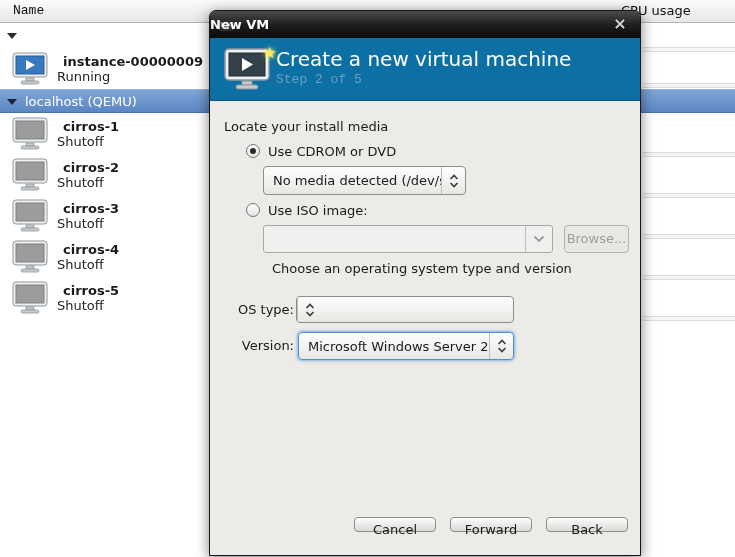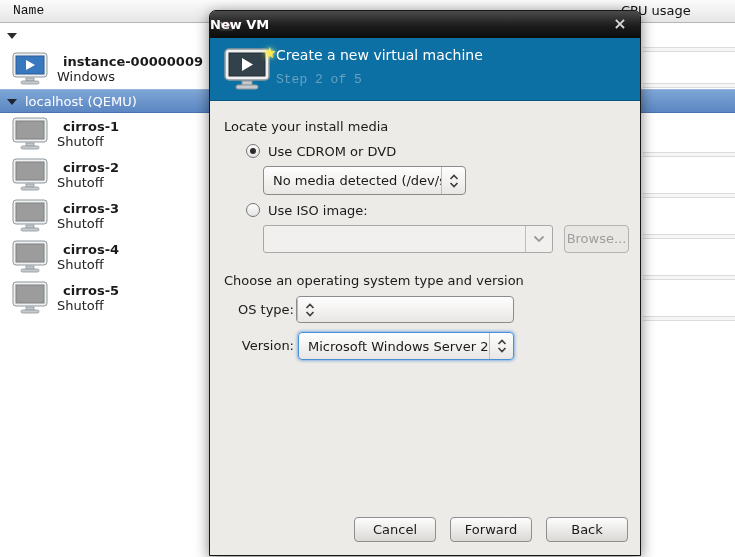--- a/index.html
+++ b/index.html
@@ -47,28 +47,28 @@
     background:#2e2e2e; border-radius:2px; color:#c09090; font-size:7px;
     line-height:12px; text-align:center; font-weight:bold; }
   .close-btn { position:absolute; right:10px; top:0; width:20px; height:27px;
     color:#d6d6d6; font-size:16px; font-weight:bold; line-height:26px; text-align:center; }
 
   .dlg-header { position:absolute; left:0; top:27px; right:0; height:63px;
     background:#0d70a4; border-bottom:1px solid #0a567e; }
   .hdr-icon { position:absolute; left:13px; top:9px; }
   .hdr-star { position:absolute; left:40px; top:-3px; font-size:15px; color:#ffe94f;
     text-shadow:0 0 6px #e7f55a, 0 0 3px #fffbce; }
-  .hdr-title { position:absolute; left:66px; top:9px; color:#fff; font-size:14px; }
+  .hdr-title { position:absolute; left:66px; top:9px; color:#fff; font-size:20px; }
   .hdr-step { position:absolute; left:66px; top:34px; color:#67a1c0; font-size:13px;font-family:Liberation Mono, monospace; }
 
   .dlg-body { position:absolute; left:0; top:90px; right:0; bottom:0; background:#edebe8; }
 
   .section-label { position:absolute; left:14px; }
   .lbl-media { top:18px; }
-  .lbl-os { top:172px; }
+  .lbl-os { top:160px;margin-left:48px; }
 
   .radio-row { position:absolute; left:36px; display:flex; align-items:center; gap:8px; height:16px; }
   .radio { width:14px; height:14px; border:1px solid #767676; border-radius:50%;
     background:linear-gradient(#fdfdfd,#e4e4e4); position:relative; flex:none; }
   .radio.checked::after { content:""; position:absolute; left:3px; top:3px;
     width:6px; height:6px; border-radius:50%; background:#2b2b2b; }
 
   .combo { position:absolute; display:flex; align-items:center;
     background:linear-gradient(#fefefe,#e9e7e4); border:1px solid #8c8c8c;
     border-radius:4px; }
@@ -90,21 +90,21 @@
   .btn { display:inline-block; background:linear-gradient(#fdfdfd,#dbd9d6);
     border:1px solid #8e8e8e; border-radius:4px; text-align:center; color:#1a1a1a; }
   .btn-browse { position:absolute; left:354px; top:124px; width:65px; height:28px;
     line-height:26px; background:#e9e7e4; border-color:#b3b3b3; color:#9d9d9d; }
 
   .field-label { position:absolute; left:14px; width:70px; text-align:right; }
   .lbl-ostype { top:195px; line-height:27px; }
   .lbl-version { top:231px; line-height:28px; }
 
   .btn-row { position:absolute; right:12px; top:416px; display:flex; gap:14px; }
-  .btn-row .btn { width:82px; height:25px; line-height:23px; }
+  .btn-row .btn { width:82px; height:15px; line-height:23px; }
 
   svg { display:block; }
 </style>
 </head>
 <body>
 
 <div class="main-window">
   <div class="col-header">
     <span class="col-name">Name</span>
     <span class="col-cpu">CPU usage</span>
@@ -131,21 +131,21 @@
     <span class="vm-icon">
       <svg width="36" height="33" viewBox="0 0 36 33">
         <rect x="1" y="1" width="34" height="24" rx="3" fill="#eef0f1" stroke="#8f979c"></rect>
         <rect x="4" y="4" width="28" height="18" fill="#3878bf" stroke="#2a5c96"></rect>
         <path d="M14 8 L23 13 L14 18 Z" fill="#fff"></path>
         <rect x="14" y="26" width="8" height="3" fill="#c6cacd" stroke="#8f979c" stroke-width="0.8"></rect>
         <rect x="9" y="29" width="18" height="3" rx="1.5" fill="#c6cacd" stroke="#8f979c" stroke-width="0.8"></rect>
       </svg>
     </span>
     <span class="vm-name">instance-00000009</span>
-    <span class="vm-status">Windows</span>
+    <span class="vm-status">Running</span>
   </div>
 
   <div class="tree-row vm-row" style="top:113px">
     <span class="vm-icon">
       <svg width="36" height="33" viewBox="0 0 36 33">
         <rect x="1" y="1" width="34" height="24" rx="3" fill="#eef0f1" stroke="#8f979c"></rect>
         <rect x="4" y="4" width="28" height="18" fill="#9c9c9c" stroke="#808080"></rect>
         <rect x="14" y="26" width="8" height="3" fill="#c6cacd" stroke="#8f979c" stroke-width="0.8"></rect>
         <rect x="9" y="29" width="18" height="3" rx="1.5" fill="#c6cacd" stroke="#8f979c" stroke-width="0.8"></rect>
       </svg>

